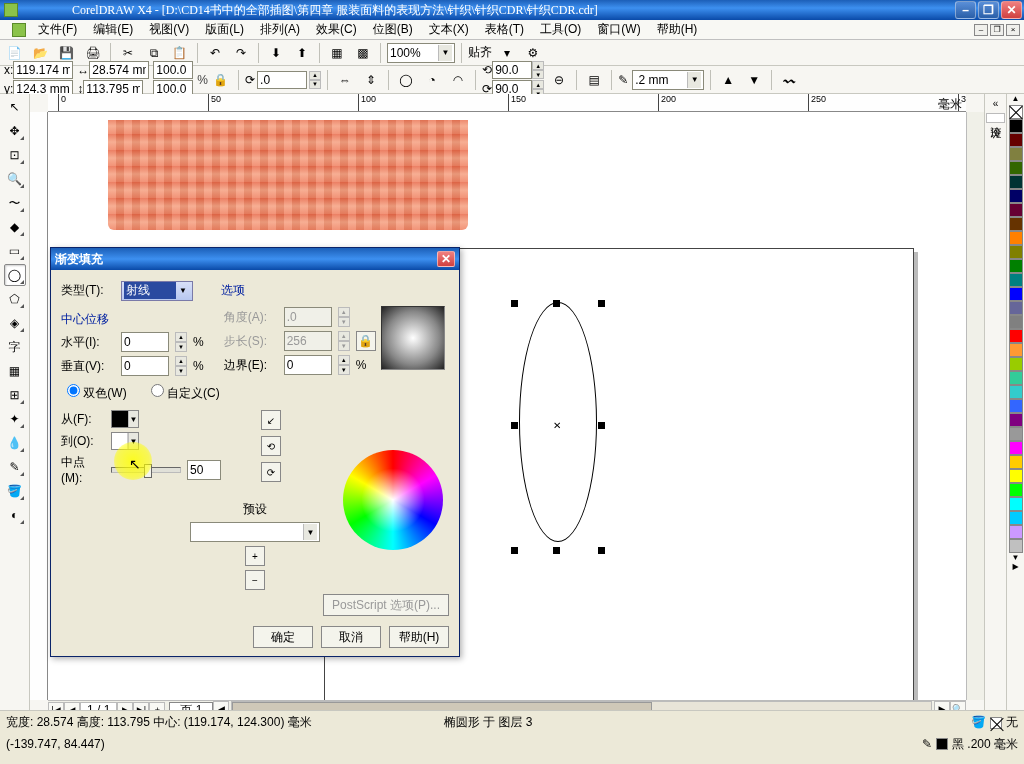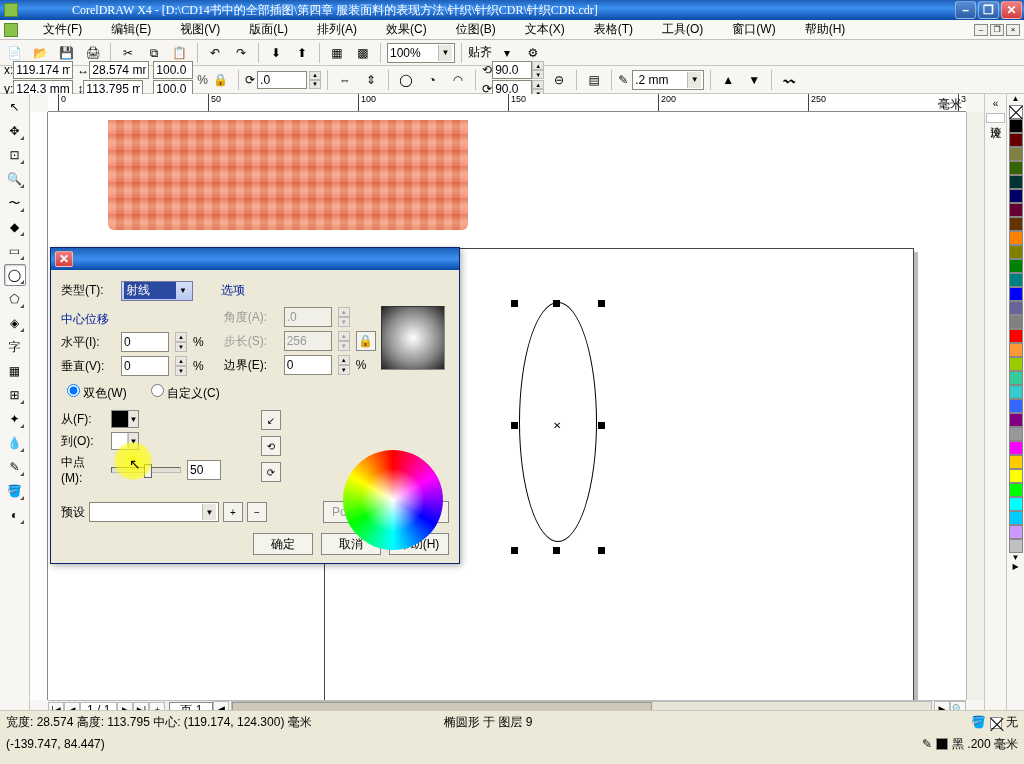--- a/index.html
+++ b/index.html
@@ -6,21 +6,21 @@
 body { background: #ece9d8; width: 1024px; height: 764px; overflow: hidden; position: relative; }
 .titlebar { height: 20px; background: linear-gradient(to bottom, #1c5fb8, #3d90f0 40%, #0a4aa8); display: flex; align-items: center; color: white; padding-left: 4px; gap: 48px; }
 .titlebar .app-icon { width: 14px; height: 14px; background: #8bc34a; border: 1px solid #5a8a2a; }
 .titlebar .title-text { margin-left: 6px; flex: 1; font-family: "SimSun"; font-size: 12px; }
 .win-btns { display: flex; gap: 2px; margin-right: 2px; }
 .win-btn { width: 21px; height: 18px; border-radius: 3px; display: flex; align-items: center; justify-content: center; font-weight: bold; color: white; border: 1px solid rgba(255,255,255,0.4); }
 .win-min { background: linear-gradient(#5a8fd8, #2a5fa8); }
 .win-max { background: linear-gradient(#5a8fd8, #2a5fa8); }
 .win-close { background: linear-gradient(#f08080, #d04040); }
 
-.menubar { height: 20px; background: #f8f8f4; border-bottom: 1px solid #c0c0c0; display: flex; align-items:center; padding-left: 4px; gap: 21px; }
+.menubar { height: 20px; background: #f8f8f4; border-bottom: 1px solid #c0c0c0; display: flex; align-items:center; padding-left: 12px; gap: 8px; }
 .menubar .app-icon2 { width: 14px; height: 14px; background: #8bc34a; border: 1px solid #5a8a2a; }
 .menu-item { padding: 1px 4px; }
 .mdi-btns { margin-left: auto; display: flex; gap: 2px; margin-right: 4px; }
 .mdi-btn { width: 14px; height: 12px; border: 1px solid #888; background: #f0f0ec; font-size: 8px; display: flex; align-items: center; justify-content: center; }
 
 .toolbar { height: 26px; background: #f7f6f2; border-bottom: 1px solid #c8c8c0; display: flex; align-items: center; padding: 0 4px; gap: 4px; }
 .tool-btn { width: 22px; height: 22px; display: flex; align-items: center; justify-content: center; border: 1px solid transparent; border-radius: 2px; }
 .sep { width: 1px; height: 20px; background: #c0c0b8; margin: 0 2px; }
 .combo { height: 20px; border: 1px solid #8a8a7a; background: white; display:flex; align-items:center; padding: 0 2px; }
 .combo-input { border:none; outline:none; width: 48px; }
@@ -92,21 +92,21 @@
 .gradient-preview { width:64px; height:64px; border:1px inset #888; background: radial-gradient(circle at center, #fff 0%, #888 60%, #222 100%); position:absolute; right:14px; top:36px; }
 .radio-row { display:flex; align-items:center; gap: 24px; margin:4px 0 8px 6px; }
 .highlight-cursor { position:absolute; left:63px; top:172px; width:38px; height:38px; background:radial-gradient(circle, rgba(255,255,0,0.85) 0%, rgba(255,255,0,0.6) 60%, rgba(255,255,0,0) 100%); border-radius:50%; pointer-events:none; }
 .cursor-arrow { position:absolute; left:78px; top:186px; font-size:14px; color:#000; pointer-events:none; }
 .color-swatch-btn { width:28px; height:18px; border:1px solid #888; display:flex; }
 .color-swatch-btn .sw { flex:1; }
 .color-swatch-btn .cdn { width:10px; background:#e8e8e0; border-left:1px solid #bbb; font-size:8px; display:flex; align-items:center; justify-content:center; }
 .small-btn { width:20px; height:20px; border:1px solid #888; background:#f4f4ec; display:flex; align-items:center; justify-content:center; font-size:10px; }
 .color-wheel { width:100px; height:100px; border-radius:50%; background:conic-gradient(red, magenta, blue, cyan, lime, yellow, red); position:absolute; right:16px; top:180px; }
 .color-wheel::after { content:""; position:absolute; inset:18px; border-radius:50%; background:radial-gradient(circle,white 0%, rgba(255,255,255,0) 70%); }
-.preset-row { display:flex; align-items:center; gap:4px; margin-top:12px; }
+.preset-row { display:flex; align-items:center; gap:4px; margin-top:12px;flex-direction:column; }
 .btn-row { display:flex; justify-content:flex-end; gap:8px; margin-top:10px; }
 .dlg-button { min-width:60px; height:22px; border:1px solid #888; background:#f4f4ec; padding:0 8px; }
 .dlg-button.disabled { color:#999; }
 .lock-btn { width:20px; height:20px; border:1px solid #888; background:#f4f4ec; display:flex; align-items:center; justify-content:center; }
 .slider { width:70px; height:6px; background:#e0e0d8; border:1px inset #bbb; position:relative; }
 .slider-thumb { position:absolute; top:-4px; width:8px; height:14px; background:#f4f4ec; border:1px solid #666; }
 
 .unit-label { margin-left:2px; color:#444; }
 </style>
 </head>
@@ -372,39 +372,40 @@
     <div class="pal-sw" style="background:#cc99ff"></div>
     <div class="pal-sw" style="background:#c0c0c0"></div>
     <div style="font-size:8px">▼</div>
     <div style="font-size:8px">▶</div>
   </div>
 </div>
 
 <div class="statusbar">
   <div class="status-row">
     <span>宽度: 28.574 高度: 113.795 中心: (119.174, 124.300) 毫米</span>
-    <span style="margin-left:120px">椭圆形 于 图层 9</span>
+    <span style="margin-left:120px">椭圆形 于 图层 3</span>
     <div class="status-fill">
       <span>🪣</span>
       <span class="pal-no" style="width:12px;height:12px"></span>
       <span>无</span>
     </div>
   </div>
   <div class="status-row">
     <span>(-139.747, 84.447)</span>
     <div class="status-fill">
       <span>✎</span>
       <span style="width:12px;height:12px;background:#000;border:1px solid #888;"></span>
       <span>黑  .200 毫米</span>
     </div>
   </div>
 </div>
 
 <div class="dialog">
   <div class="dlg-title">
+    <span style="flex:1">渐变填充</span>
     <div class="dlg-close">✕</div>
   </div>
   <div class="dlg-body" style="position:relative;">
     <div class="dlg-row">
       <span class="dlg-label">类型(T):</span>
       <div class="dlg-combo">
         <span class="sel">射线</span>
         <span class="arrow">▼</span>
       </div>
       <span style="margin-left:22px;text-align:right;" class="group-label">选项</span>

